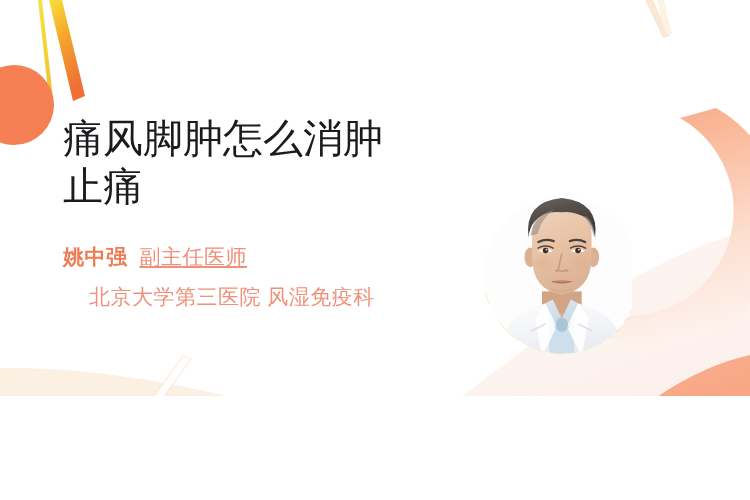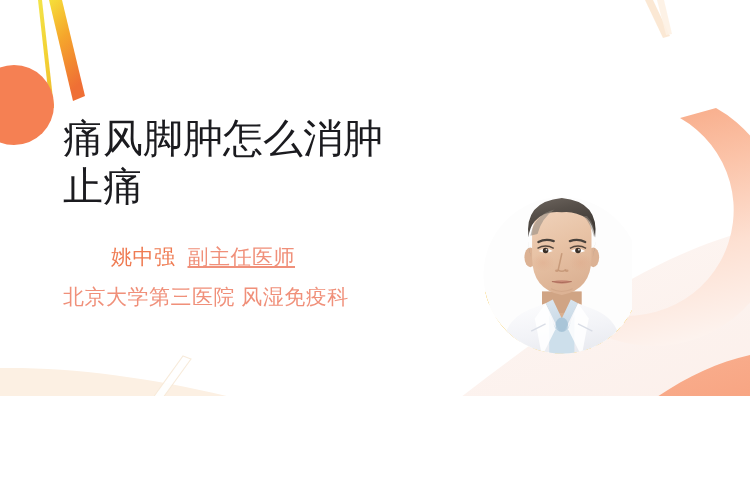--- a/index.html
+++ b/index.html
@@ -63,38 +63,38 @@
     white-space: pre-line;
   }
   .byline {
     margin-top: 31px;
     font-size: 21px;
     line-height: 32px;
     white-space: nowrap;
   }
   .doctor-name {
     color: #ef7b52;
-    font-weight: 400;
+    font-weight: 700;
     letter-spacing: 0.5px;
-    margin-left: 48px;
   }
   .doctor-title {
     color: #f0907a;
     font-weight: 400;
     margin-left: 12px;
     letter-spacing: 0.5px;
     text-decoration: underline;
   }
   .affiliation {
     margin-top: 8px;
     font-size: 21px;
     line-height: 32px;
     color: #f0907a;
     letter-spacing: 0.5px;
     white-space: nowrap;
+    margin-left: 26px;
   }
 </style>
 </head>
 <body>
 
 <div class="cover">
 
   <div class="bg-layer">
     <svg width="750" height="500" viewBox="0 0 750 500" xmlns="http://www.w3.org/2000/svg">
       <defs>

